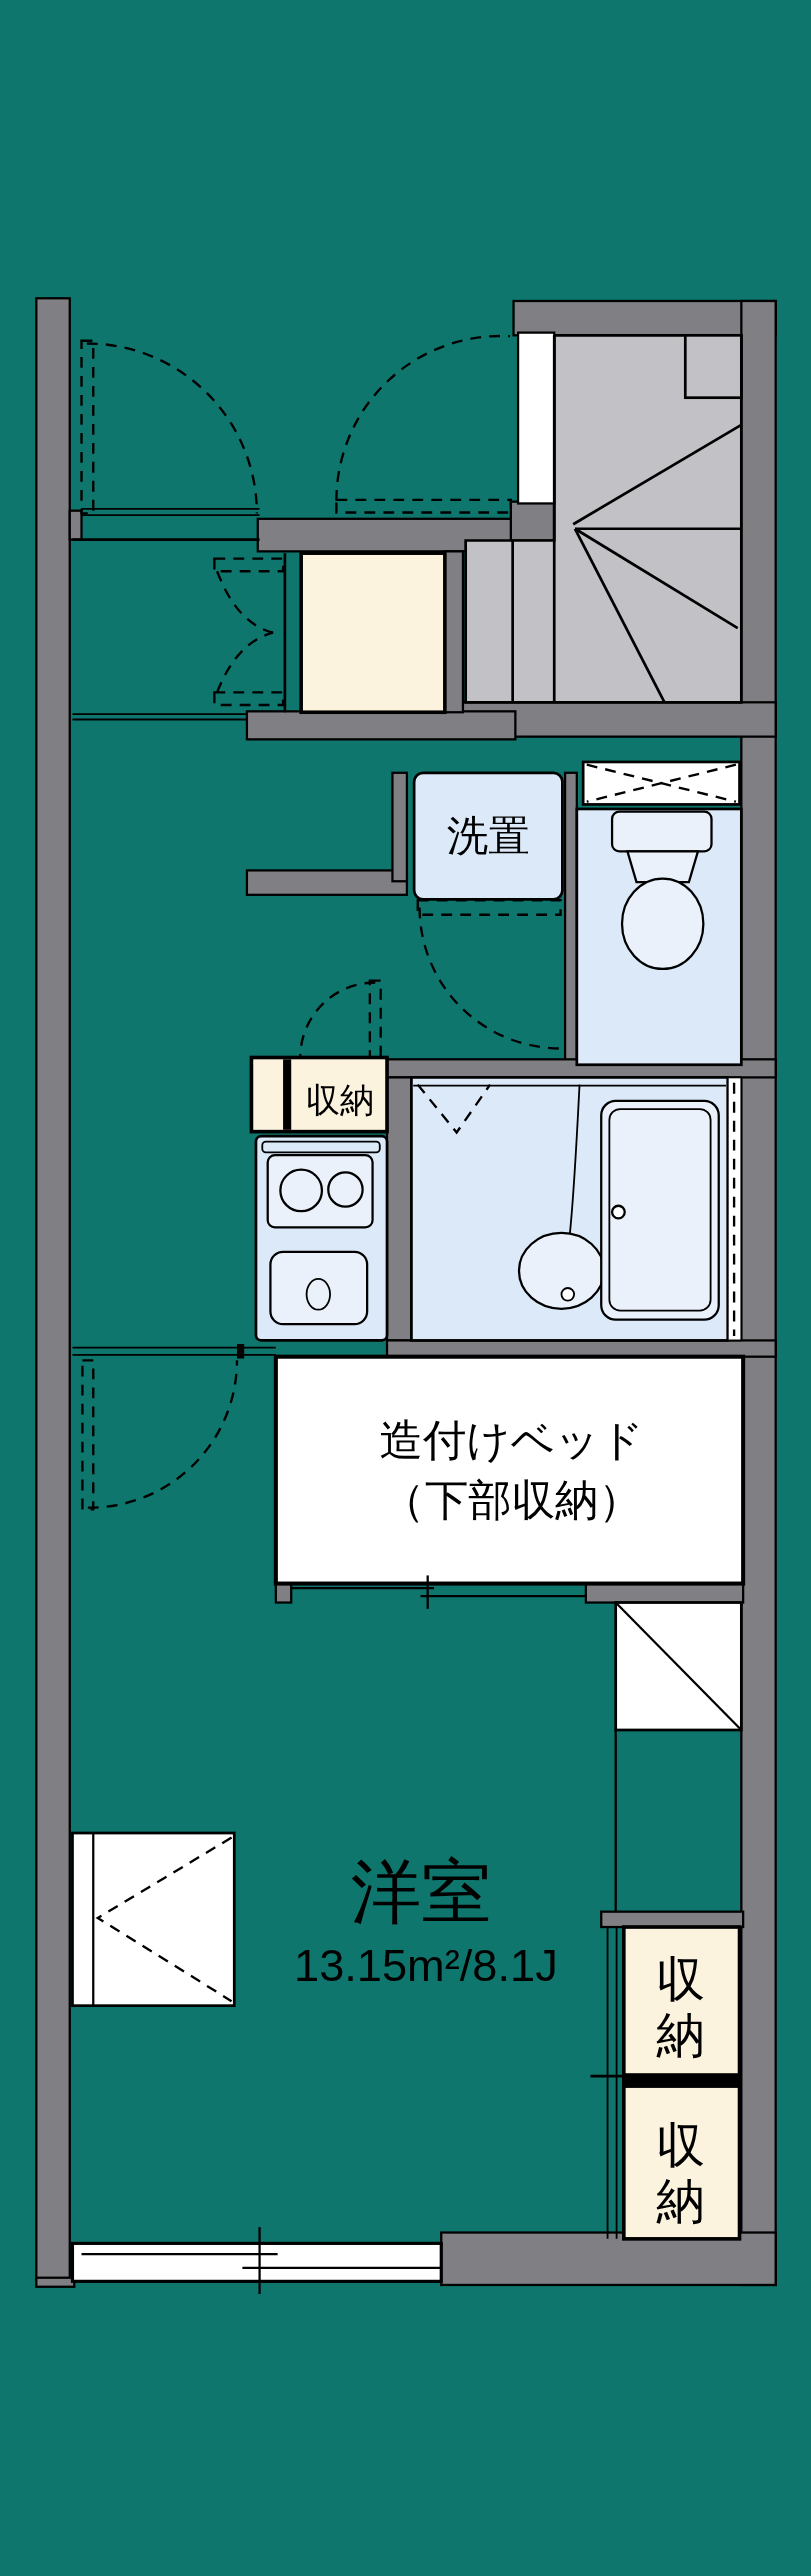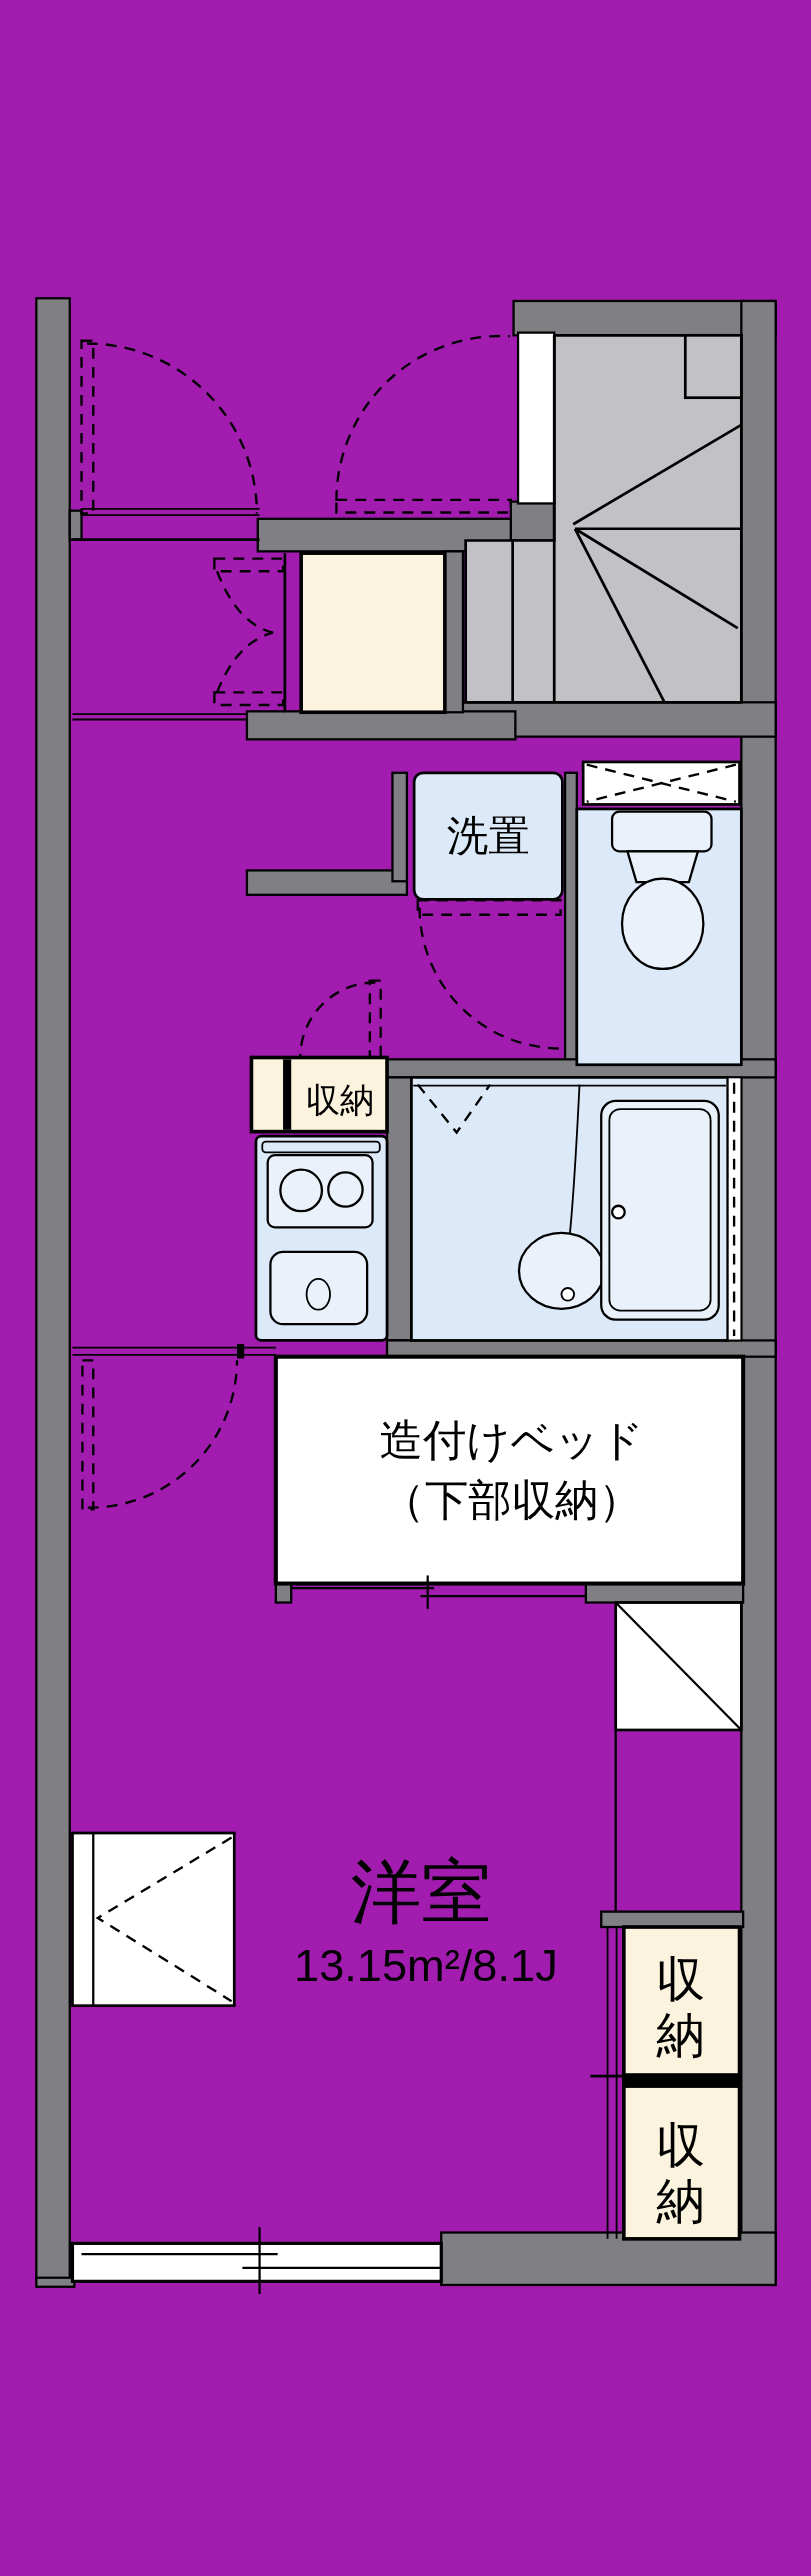--- a/index.html
+++ b/index.html
@@ -1,16 +1,16 @@
 <!DOCTYPE html>
 <html style="--wall: #7f7f84; --stair: #c2c2c6; --water: #dce9f8; --fixture: #eaf1fb; --cream: #fcf3de;font-size:14.5px"><head>
 <meta charset="utf-8">
 <style>
   html,body{margin:0;padding:0;background:#ffffff;}
-  .page{width:812px;height:2576px;position:relative;background:#a21caf;}
+  .page{width:812px;height:2576px;position:relative;background:#0f766e;}
   svg{display:block;}
   svg text{font-family:"Liberation Sans","DejaVu Sans",sans-serif;fill:#000;text-anchor:middle;}
   .wall{fill:var(--wall);stroke:#000;stroke-width:2.5;}
   .stairfill{fill:var(--stair);stroke:#000;stroke-width:3;}
   .water{fill:var(--water);stroke:#000;stroke-width:3;}
   .fixture{fill:var(--fixture);stroke:#000;stroke-width:2.5;}
   .cream{fill:var(--cream);stroke:#000;stroke-width:4;}
   .whitebox{fill:#fff;stroke:#000;stroke-width:3;}
   .ln{stroke:#000;fill:none;}
   .dash{stroke:#000;fill:none;stroke-dasharray:12 9;stroke-width:2.6;}

